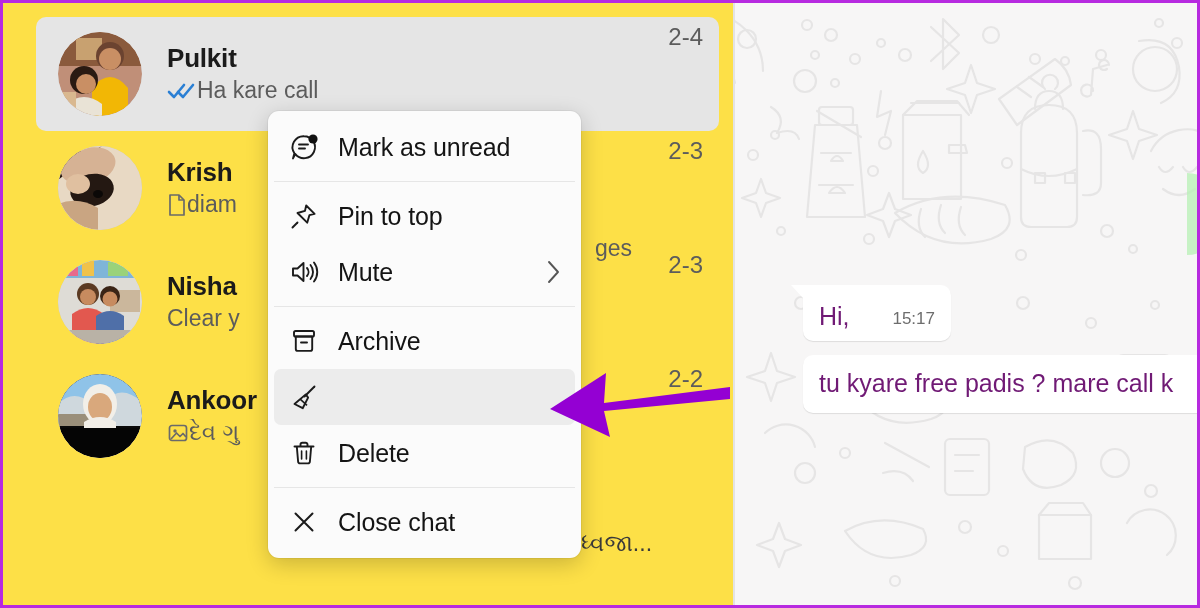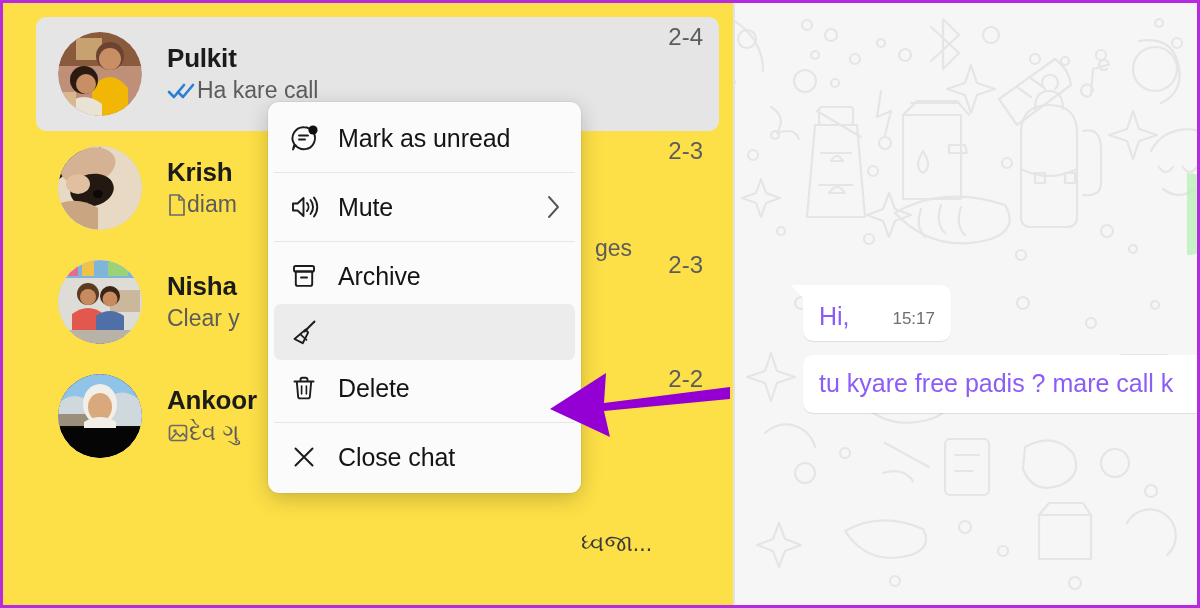--- a/index.html
+++ b/index.html
@@ -124,36 +124,36 @@
     min-height:56px;
   }
   .bubble.b1::before{
     content:"";
     position:absolute;
     left:-12px; top:0;
     border-width:0 12px 13px 0;
     border-style:solid;
     border-color:transparent #ffffff transparent transparent;
   }
-  .b-text { font-size:25px; color:#8b5cf6; line-height:1.1; }
+  .b-text { font-size:25px; color:#701a75; line-height:1.1; }
   .b-time { font-size:17px; color:#6d6d6d; padding-bottom:1px;text-align:right; }
   .bubble.b2 {
     margin-top:14px;
     width:430px;
     min-height:58px;
     display:flex;
     align-items:center;
     overflow:hidden;
   }
   .bubble.b2 .b-text { white-space:nowrap; font-size:25px; }
 
   
   .ctx-menu {
     position:absolute;
-    left:265px; top:99px;
+    left:265px; top:108px;
     width:313px;
     background:#fbfbfb;
     border-radius:11px;
     box-shadow:0 6px 22px rgba(0,0,0,.20), 0 0 0 1px rgba(0,0,0,.045);
     padding:8px 6px;
     z-index:20;
   }
   .ctx-item {
     height:56px;
     display:flex;
@@ -485,20 +485,29 @@
           <path d="M15 4.2 a11 11 0 1 1 -8.6 17.9 L4 26.4 l1.4 -5.1 A11 11 0 0 1 15 4.2z" fill="none" stroke="#1b1b1b" stroke-width="1.9" stroke-linejoin="round"></path>
           <path d="M10 12.5 h9 M10 16.5 h6" stroke="#1b1b1b" stroke-width="1.9" stroke-linecap="round"></path>
           <circle cx="24" cy="7" r="4.6" fill="#111111"></circle>
         </svg>
       </span>
       <span class="ctx-label">Mark as unread</span>
     </div>
 
     <div class="ctx-sep"></div>
 
+    <div class="ctx-item">
+      <span class="ctx-ic">
+        <svg width="30" height="30" viewBox="0 0 30 30">
+          <path d="M17.2 4.5 l8.4 8.4 -5.2 1.3 -2.2 7.5 -9.7 -9.7 7.5 -2.2z" fill="none" stroke="#1b1b1b" stroke-width="1.9" stroke-linejoin="round"></path>
+          <path d="M8.5 21.5 L3.5 26.5" stroke="#1b1b1b" stroke-width="1.9" stroke-linecap="round"></path>
+        </svg>
+      </span>
+      <span class="ctx-label">Pin to top</span>
+    </div>
 
     <div class="ctx-item">
       <span class="ctx-ic">
         <svg width="30" height="30" viewBox="0 0 30 30">
           <path d="M4 11.5 h4.5 L14.5 6 v18 l-6 -5.5 H4z" fill="none" stroke="#1b1b1b" stroke-width="1.9" stroke-linejoin="round"></path>
           <path d="M18 11 a6 6 0 0 1 0 8" fill="none" stroke="#1b1b1b" stroke-width="1.9" stroke-linecap="round"></path>
           <path d="M21.5 8 a11 11 0 0 1 0 14" fill="none" stroke="#1b1b1b" stroke-width="1.9" stroke-linecap="round"></path>
           <path d="M25 5.5 a15.5 15.5 0 0 1 0 19" fill="none" stroke="#1b1b1b" stroke-width="1.9" stroke-linecap="round"></path>
         </svg>
       </span>

